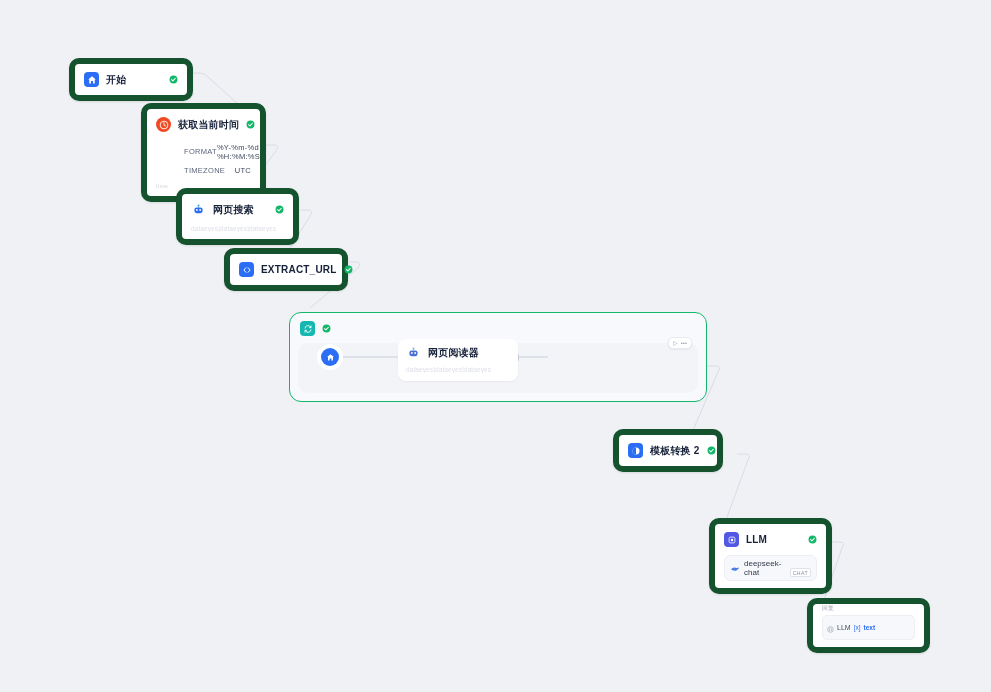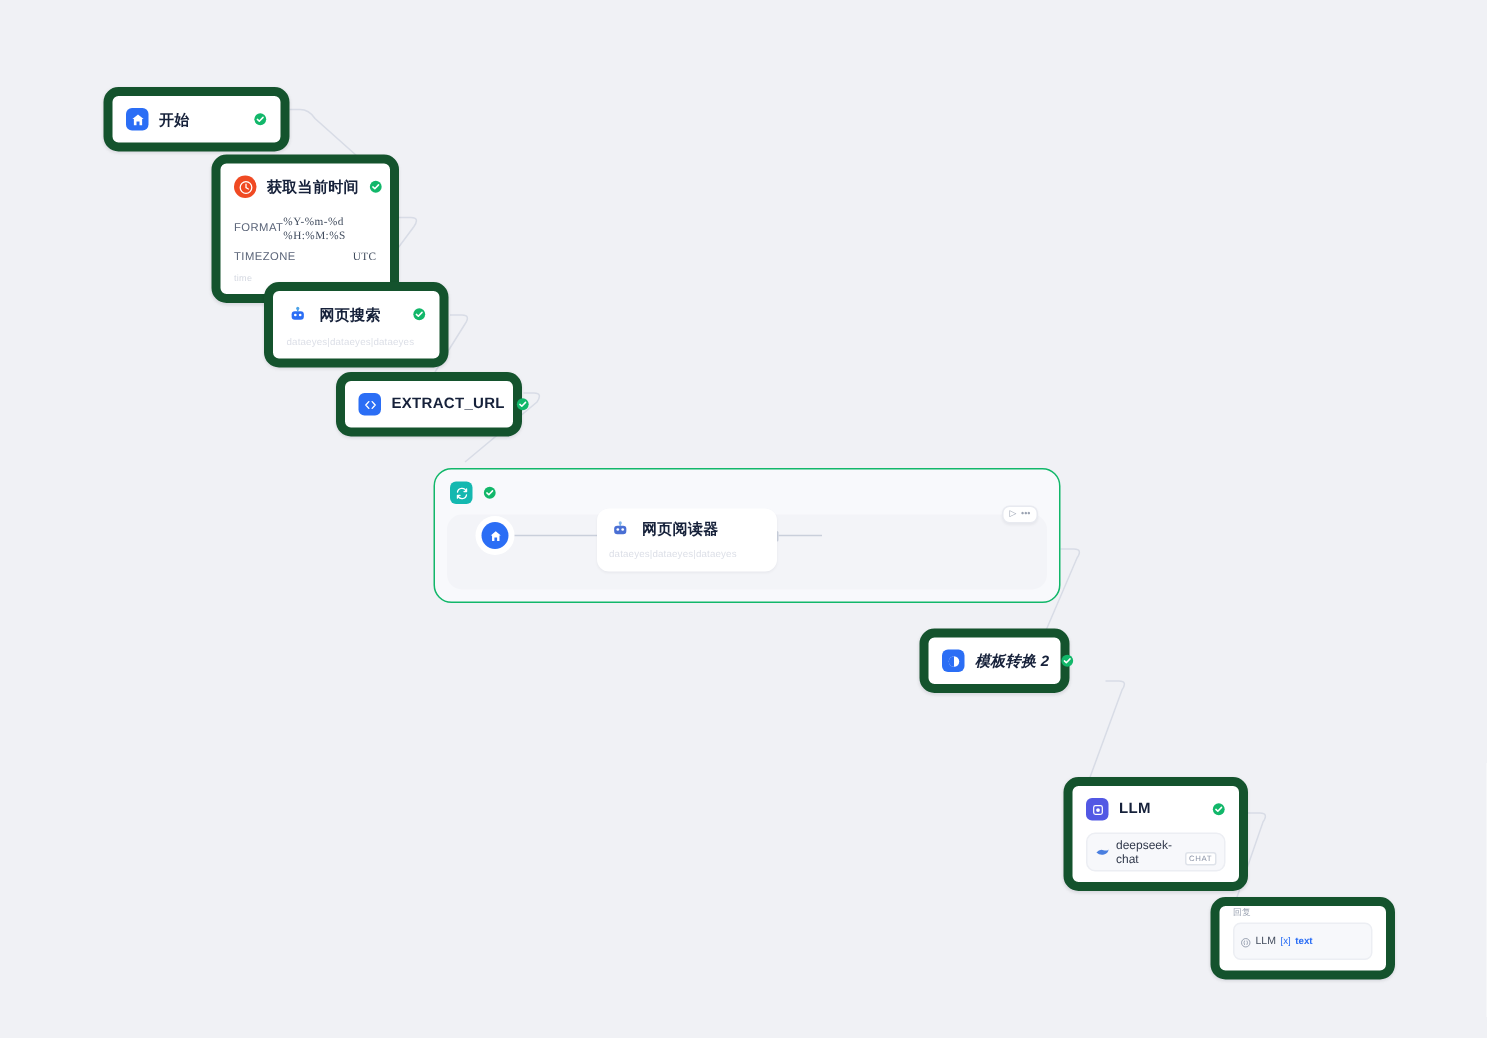--- a/index.html
+++ b/index.html
@@ -40,22 +40,22 @@
   .node-icon svg { display:block; }
   .badge-ok { width:9px; height:9px; flex-shrink:0; }
 
   
   .node-body { padding: 0 9px 7px 9px; }
   .kv {
     display:flex; justify-content:space-between; align-items:center;
     font-size: 7.5px; color:#4a5568; padding: 2.5px 0;
     letter-spacing:.3px;
   }
-  .kv .k { color:#5a6478; }
-  .kv .v { color:#3f4a5c; font-family:Liberation Serif, serif; }
+  .kv .k { color:#5a6478;margin-left:28px; }
+  .kv .v { color:#3f4a5c; font-family:Liberation Sans, sans-serif; }
   .ghost {
     font-size:6px; color:#d3d7e0; padding-top:6px; letter-spacing:.2px;
   }
   .placeholder-faint {
     font-size:6.5px; color:#dcdfe7; letter-spacing:.1px; white-space:nowrap;
     overflow:hidden;
   }
 
   
   .model-row {
@@ -258,21 +258,21 @@
         </span>
         <span class="node-title">网页阅读器</span>
       </div>
       <div style="padding:0 8px 8px 8px;">
         <div class="placeholder-faint">dataeyes|dataeyes|dataeyes</div>
       </div>
     </div>
 
   </div>
 
-  <div class="node" style="left:613px; top:419px; width:100px;font-style:italic;">
+  <div class="node" style="left:613px; top:429px; width:110px;">
     <div class="node-head">
       <span class="node-icon" style="background:#2b6ef5;">
         <svg width="10" height="10" viewBox="0 0 16 16">
             <circle cx="8" cy="8" r="5.6" fill="#fff"></circle>
             <path d="M8 2.4 A5.6 5.6 0 0 0 8 13.6 Z" fill="#2b6ef5"></path>
           </svg>
       </span>
       <span class="node-title">模板转换 2</span>
       <svg class="badge-ok" viewBox="0 0 16 16">
         <circle cx="8" cy="8" r="7" fill="#12b76a"></circle>

